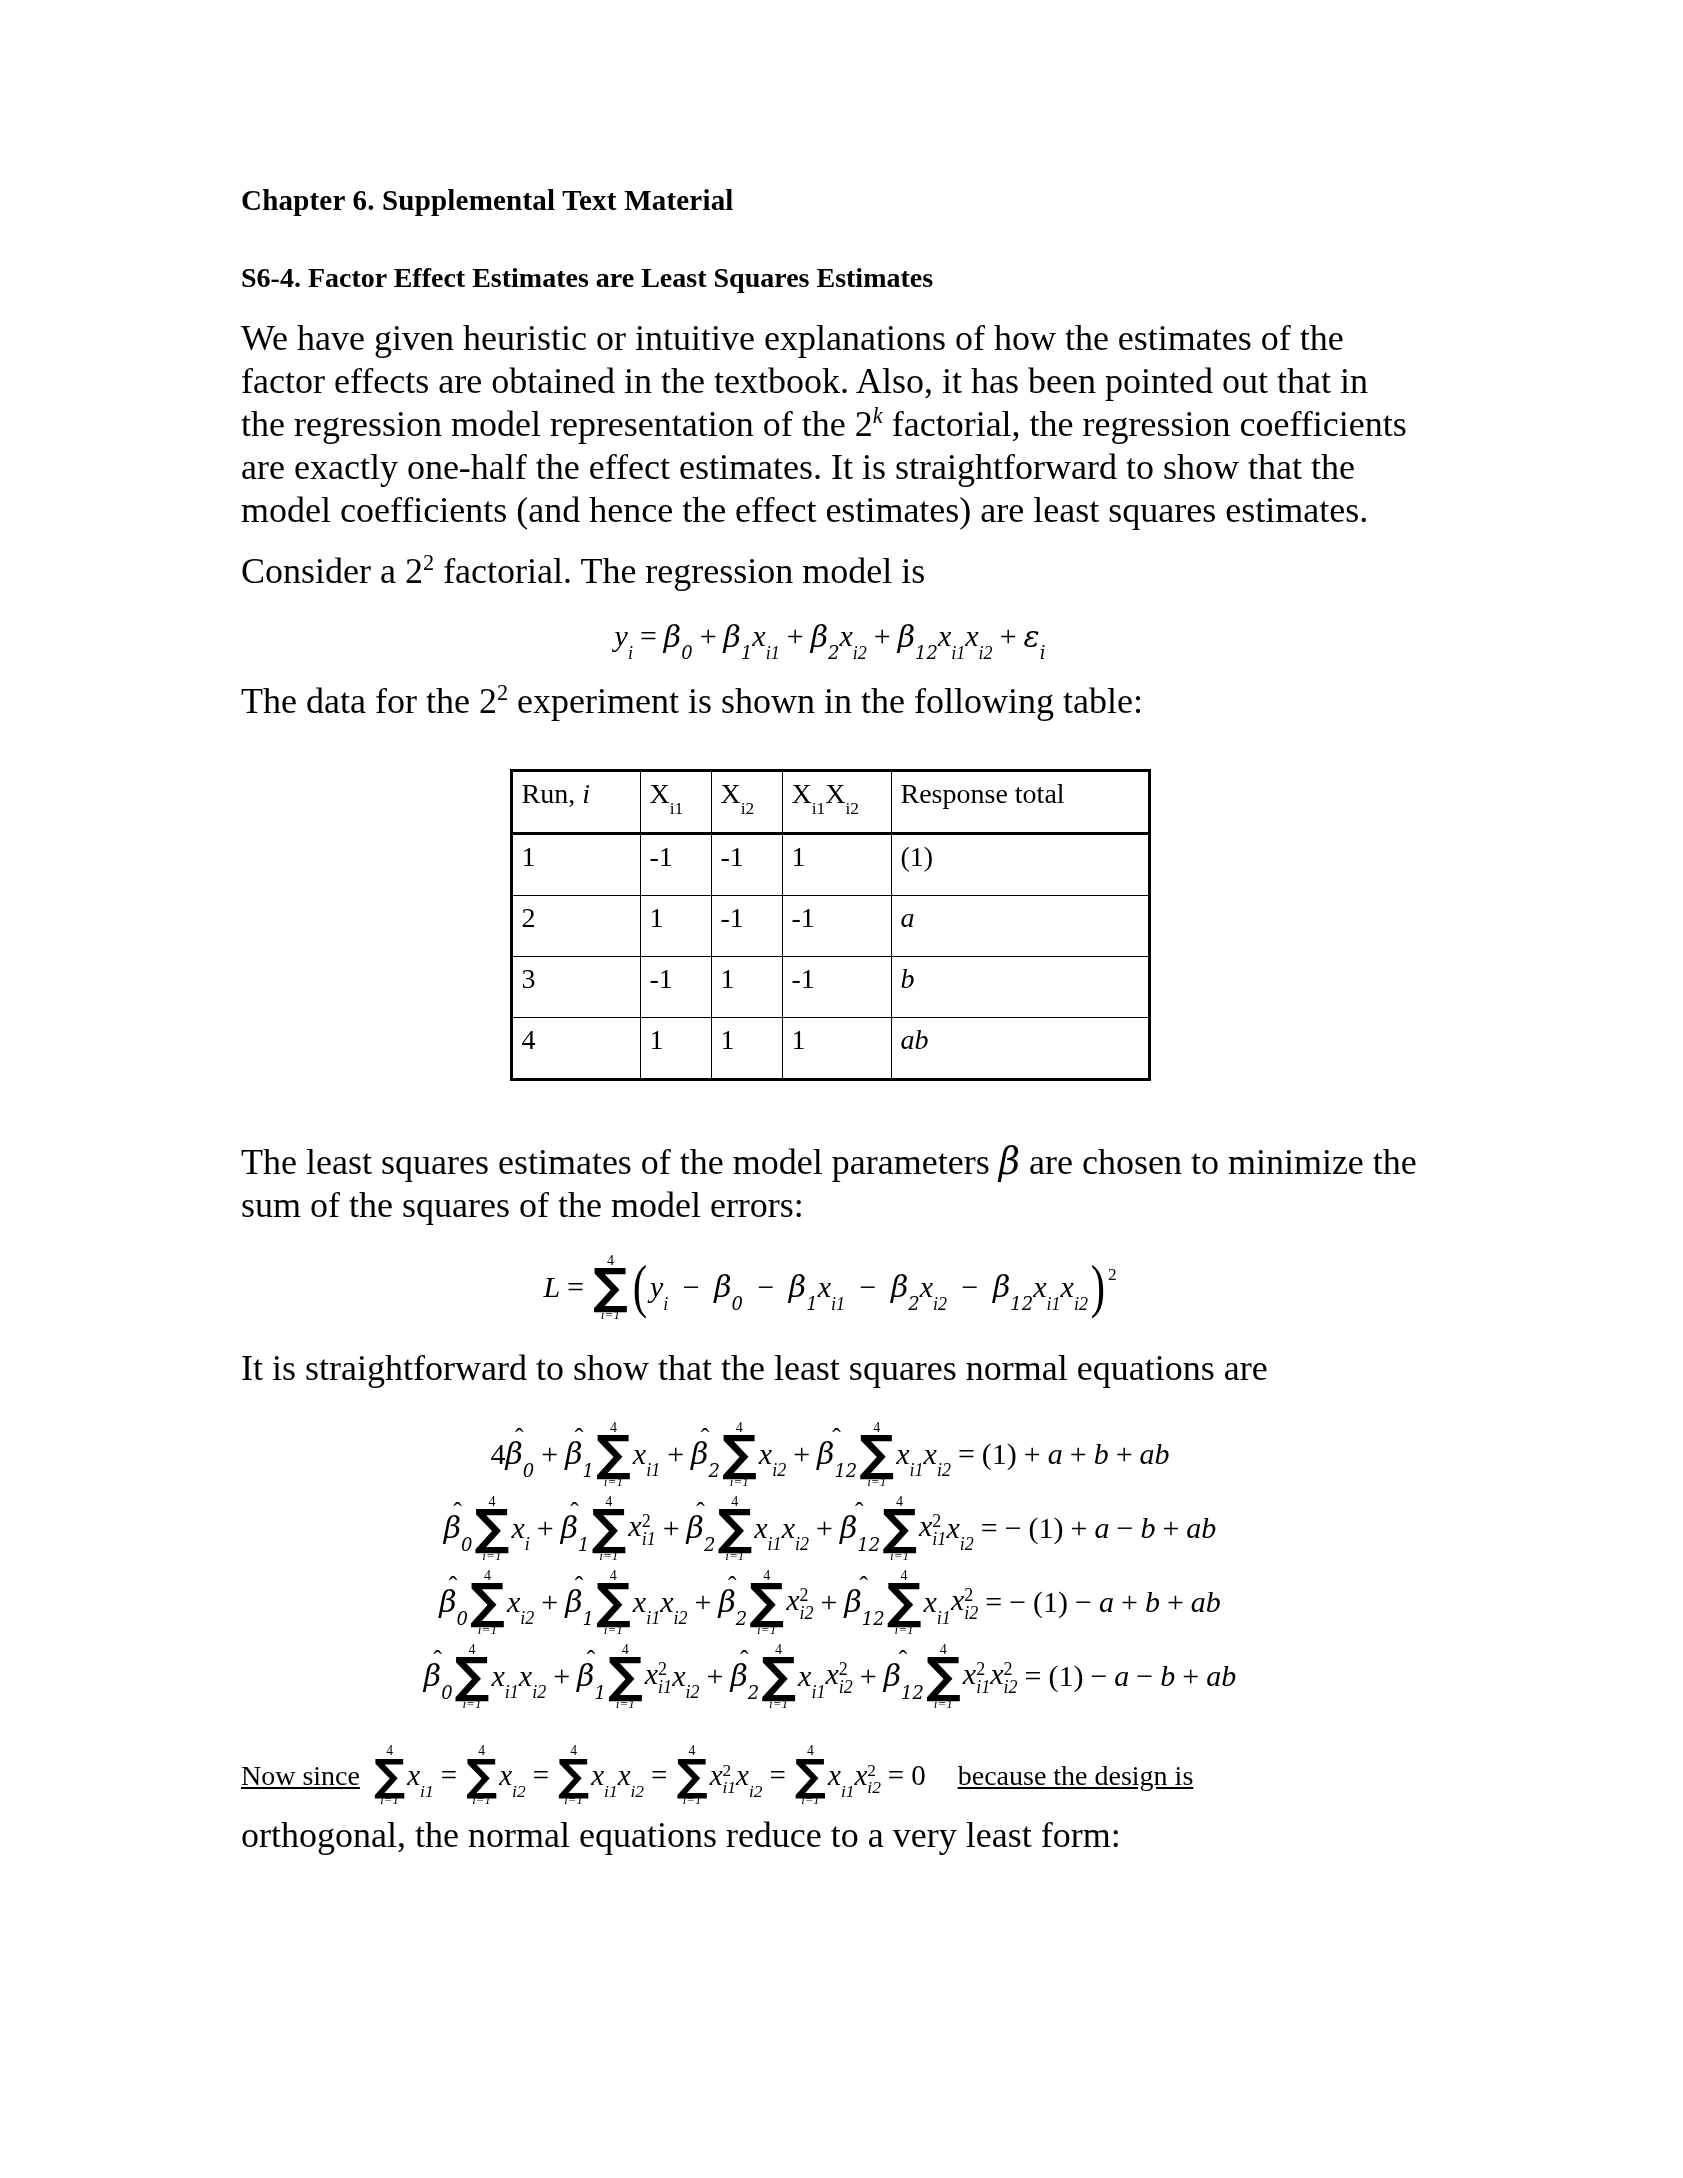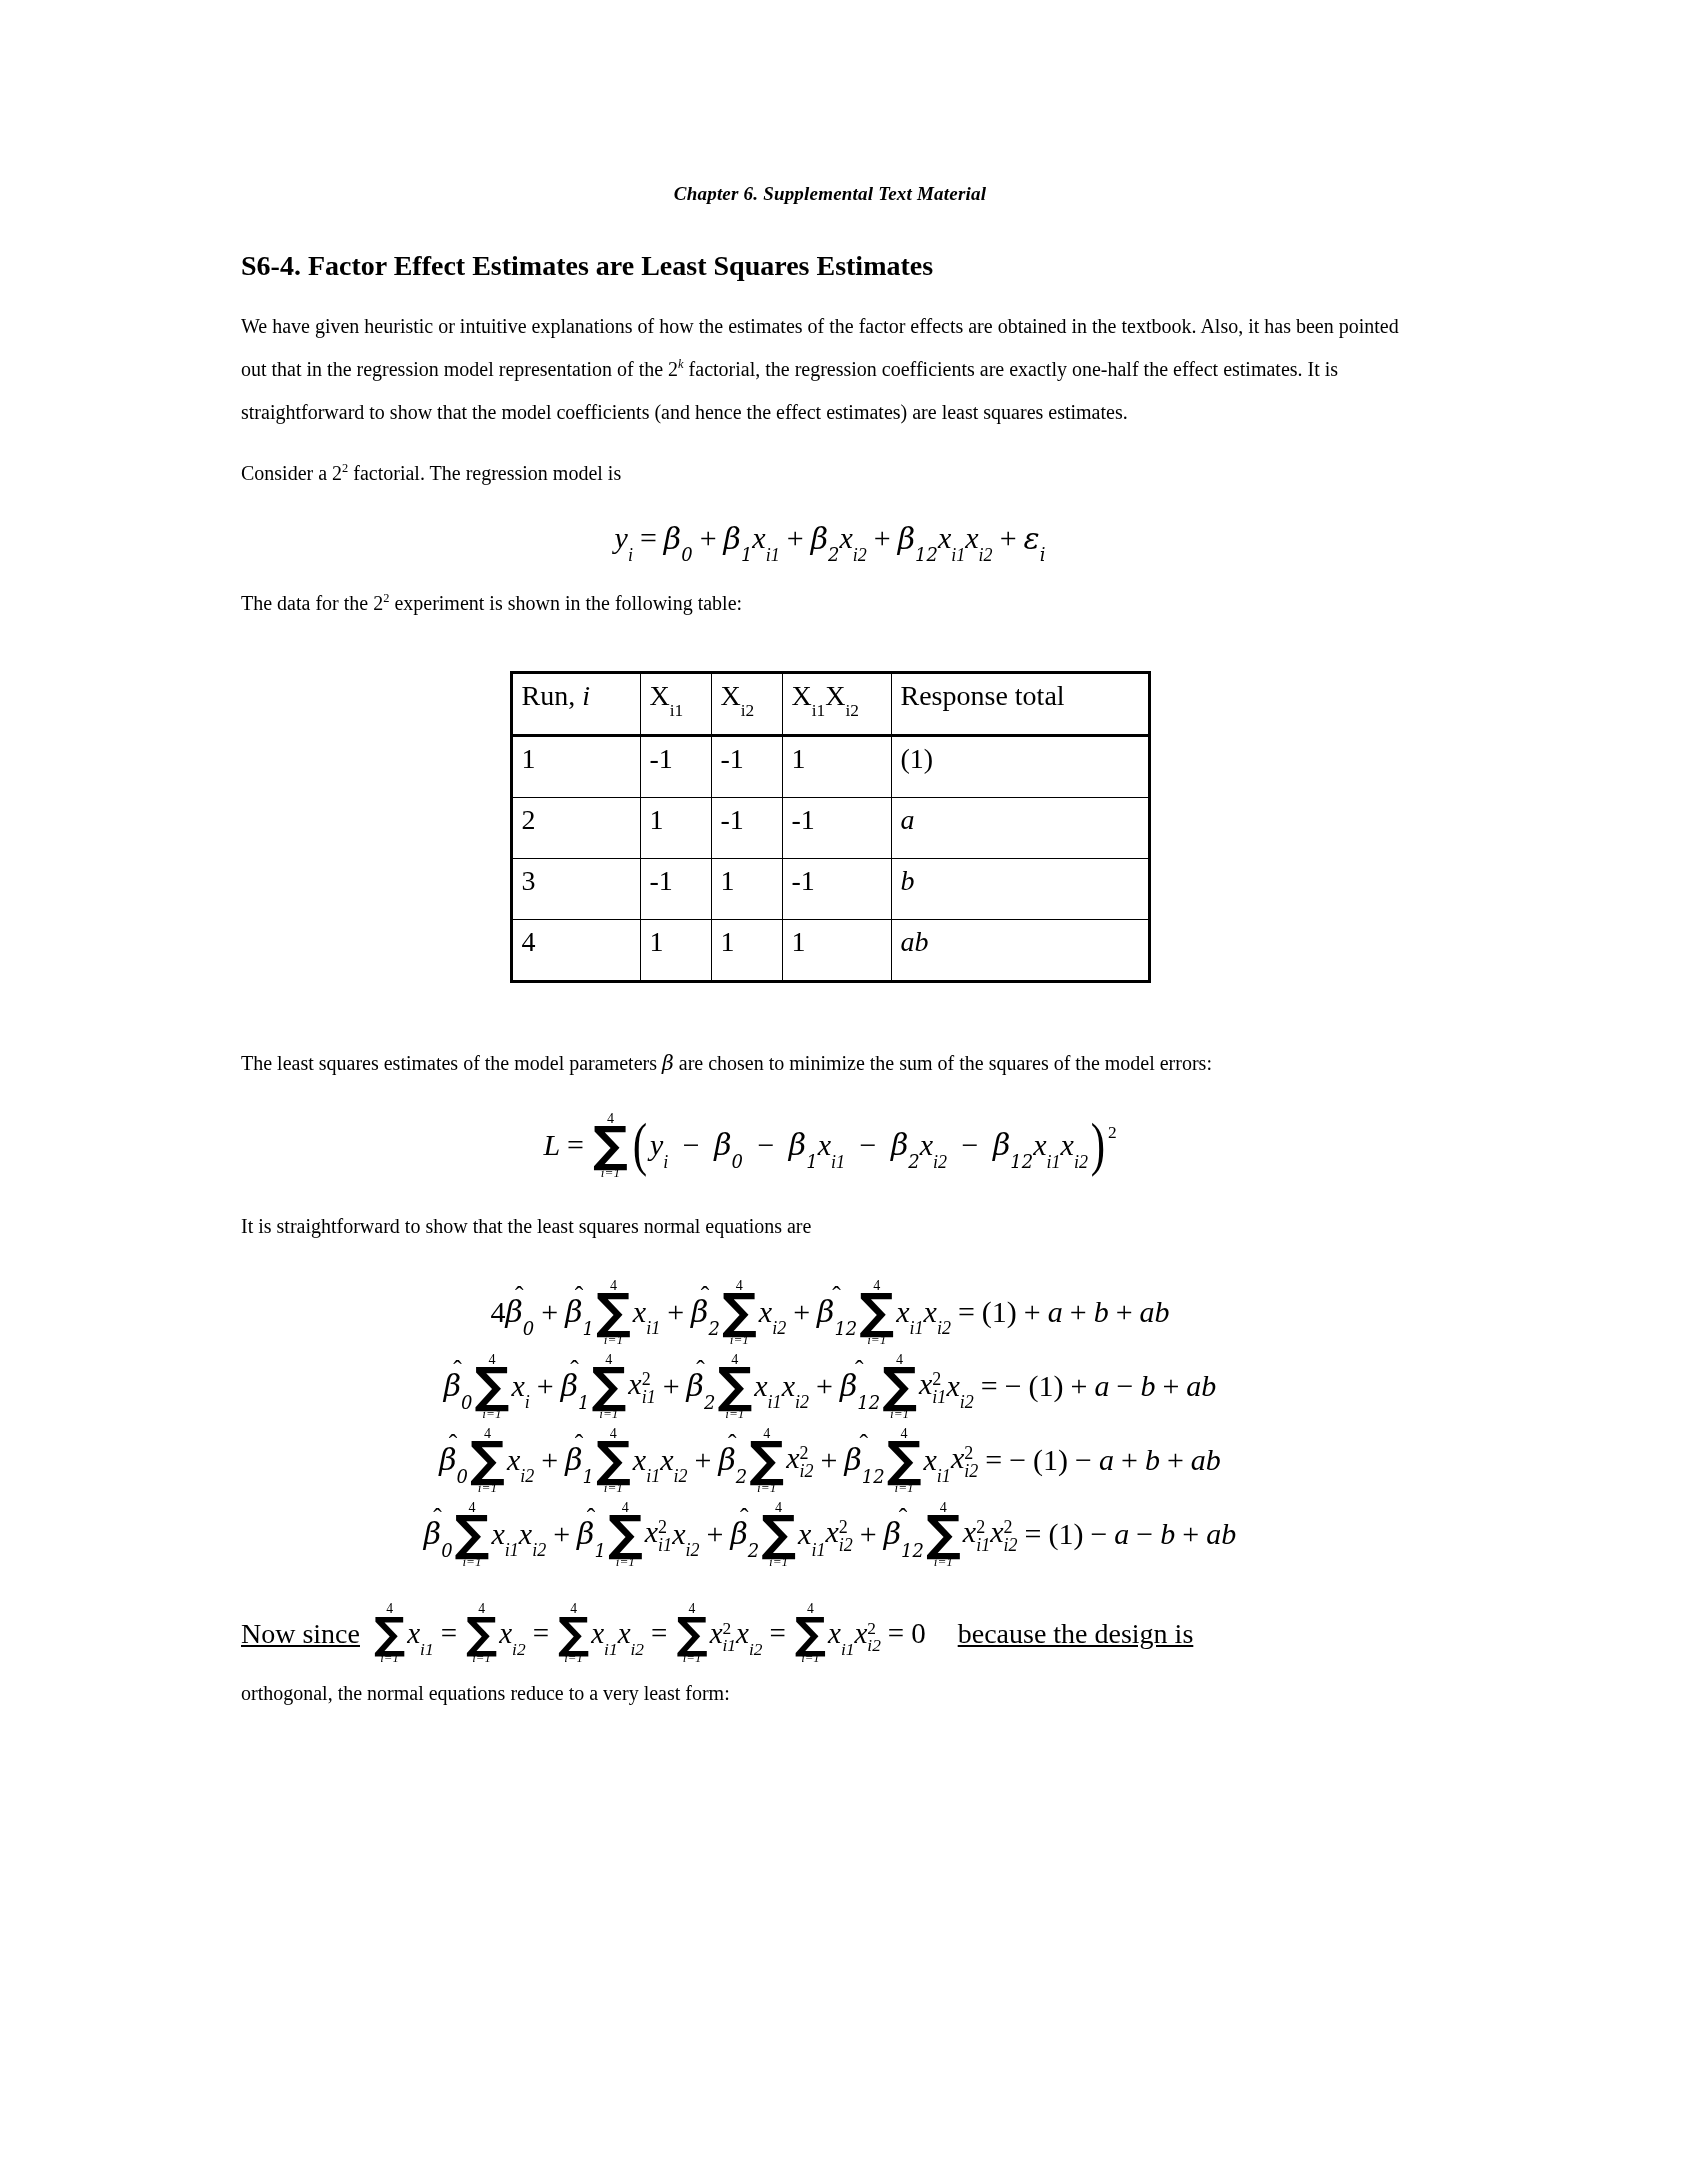--- a/index.html
+++ b/index.html
@@ -23,36 +23,35 @@
     background: #ffffff;
   }
   .content {
     position: absolute;
     left: 241px;
     top: 183px;
     width: 1178px;
   }
 
   .doc-title {
-    text-align: center;
+    text-align: left;
     font-weight: bold;
-    font-size: 19px;
+    font-size: 29px;
     letter-spacing: 0.2px;
     margin: 0 0 42px 0;
     line-height: 1.2;
-    font-style: italic;
   }
   .section-heading {
     font-weight: bold;
     font-size: 28px;
     margin: 0 0 22px 0;
     line-height: 1.25;
   }
   p.body {
-    font-size: 20px;
+    font-size: 36px;
     line-height: 43px;
     margin: 0 0 18px 0;
     text-align: left;
   }
   sup.pw {
     font-size: 0.62em;
     vertical-align: super;
     line-height: 0;
     font-style: italic;
   }

